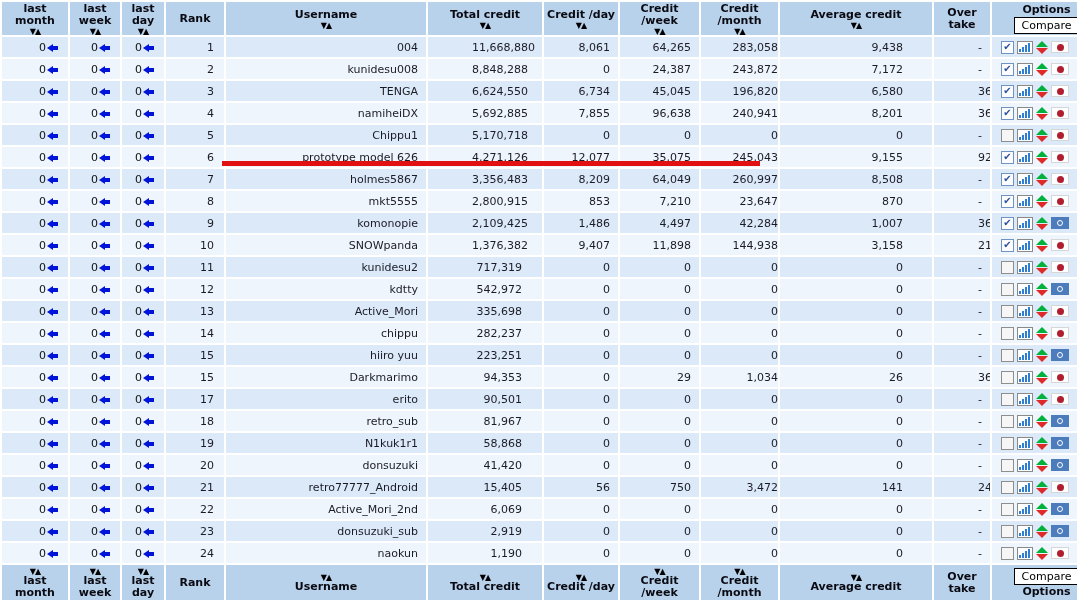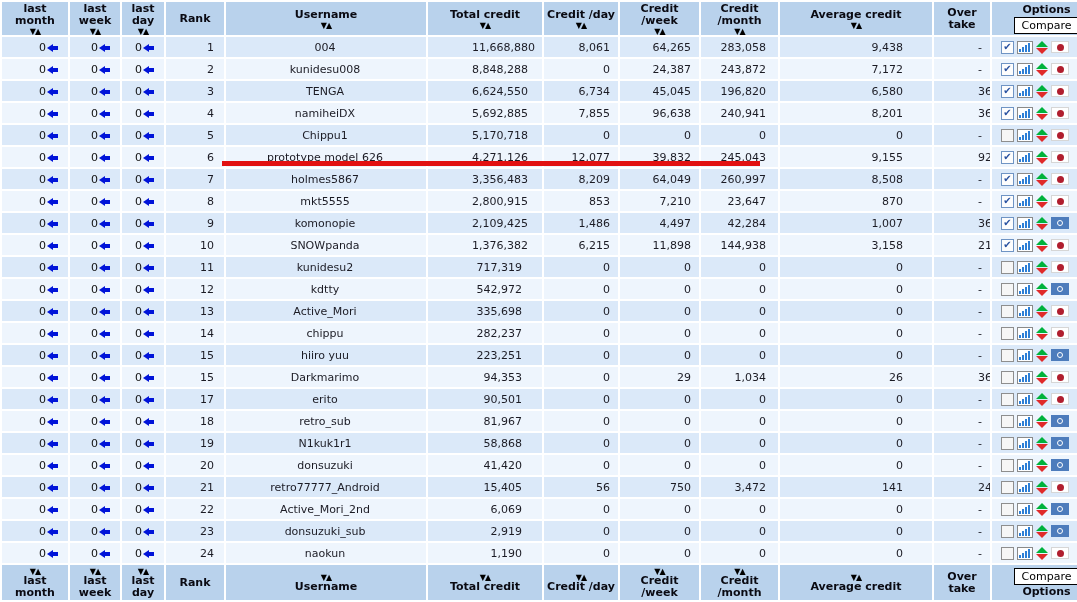--- a/index.html
+++ b/index.html
@@ -22,23 +22,23 @@
        color:#000; background:#fff; border:1px solid #000; padding:0 7px; height:17px;
        line-height:15px; cursor:pointer; }
   tfoot .compare-btn { margin:0 auto 1px auto; }
 
   td { font-size:11px; color:#1b1b24; height:20px; padding:0 8px; background:#eef5fd;
        white-space:nowrap; overflow:hidden; vertical-align:middle; }
   tbody tr:nth-child(odd) td { background:#dbe9f9; }
 
   .c-zero   { text-align:right; padding-right:10px; }
   .c-rank   { text-align:right; padding-right:10px; }
-  .c-user   { text-align:center;  padding-left:6px; }
+  .c-user   { text-align:right;  padding-left:6px; }
   .c-num    { text-align:right; }
-  .pad-md   { padding-right:12px; }
+  .pad-md   { padding-right:0; }
   .pad-lg   { padding-right:20px;padding-left:44px; }
   .pad-xl   { padding-right:29px; }
 
   
   .zv { color:#111; margin-right:1px; }
   .zero-arrow { display:inline-flex; align-items:center; vertical-align:-1px; }
   .zero-arrow .head { width:0; height:0; border-top:4px solid transparent;
        border-bottom:4px solid transparent; border-right:6px solid #0013d9; }
   .zero-arrow .tail { width:5px; height:4px; background:#0013d9; }
 
@@ -349,21 +349,21 @@
               <i class="tail"></i>
             </span></td>
           <td class="c-zero"><span class="zv">0</span><span class="zero-arrow">
               <i class="head"></i>
               <i class="tail"></i>
             </span></td>
           <td class="c-rank">6</td>
           <td class="c-user"><span>prototype model 626</span></td>
           <td class="c-num pad-lg">4,271,126</td>
           <td class="c-num">12,077</td>
-          <td class="c-num">39,832</td>
+          <td class="c-num">35,075</td>
           <td class="c-num pad-md">245,043</td>
           <td class="c-num pad-xl">9,155</td>
           <td class="c-num pad-lg">92</td>
           <td style="padding: 0px;">
             <div class="opts">
               <span class="cb checked"></span>
               <span class="chart-icon">
                 <i></i>
                 <i></i>
                 <i></i>
@@ -508,21 +508,21 @@
               <i class="head"></i>
               <i class="tail"></i>
             </span></td>
           <td class="c-zero"><span class="zv">0</span><span class="zero-arrow">
               <i class="head"></i>
               <i class="tail"></i>
             </span></td>
           <td class="c-rank">10</td>
           <td class="c-user"><span>SNOWpanda</span></td>
           <td class="c-num pad-lg">1,376,382</td>
-          <td class="c-num">6,215</td>
+          <td class="c-num">9,407</td>
           <td class="c-num">11,898</td>
           <td class="c-num pad-md">144,938</td>
           <td class="c-num pad-xl">3,158</td>
           <td class="c-num pad-lg">217</td>
           <td style="padding: 0px;">
             <div class="opts">
               <span class="cb checked"></span>
               <span class="chart-icon">
                 <i></i>
                 <i></i>

